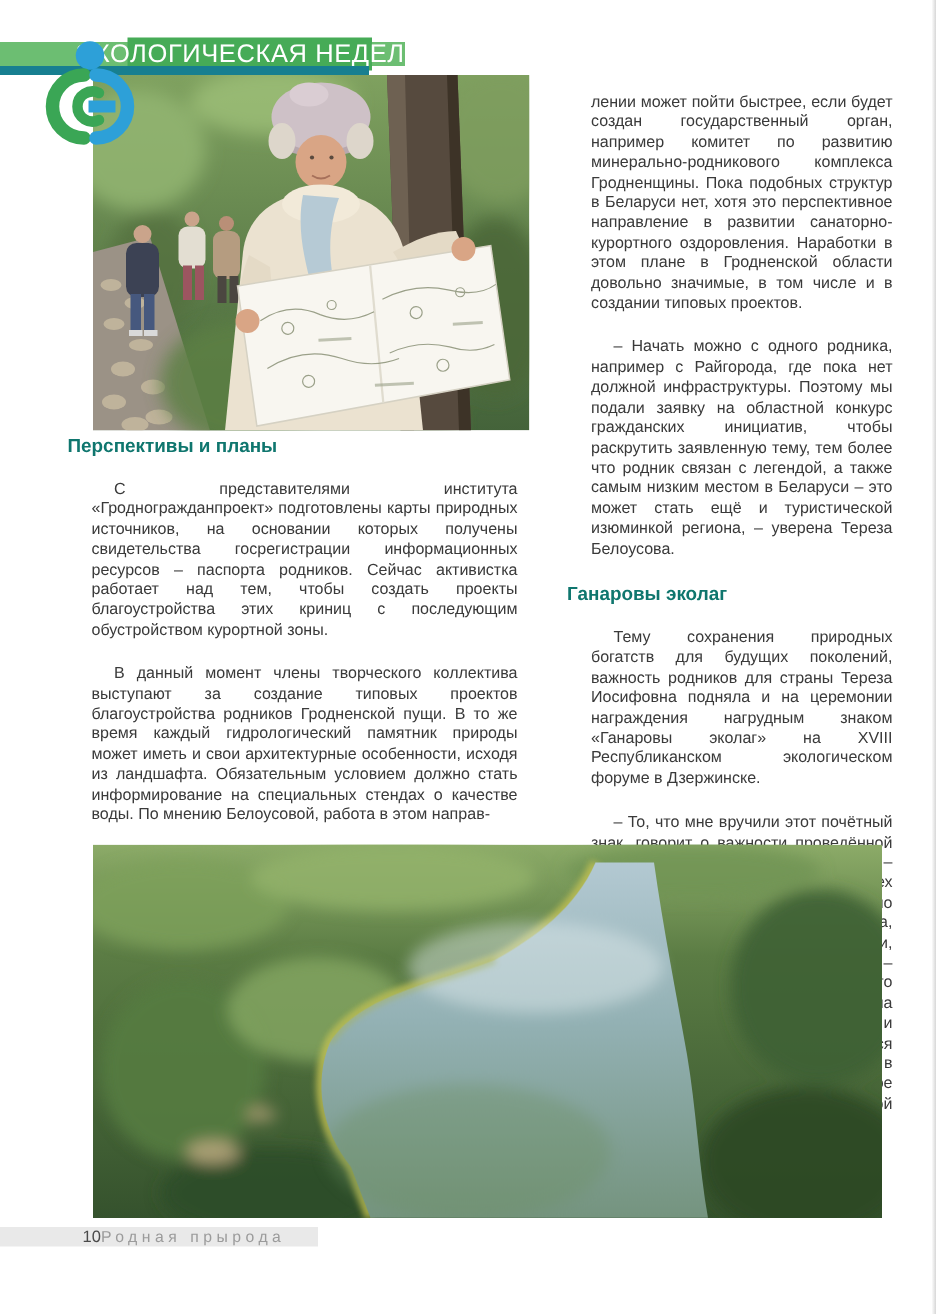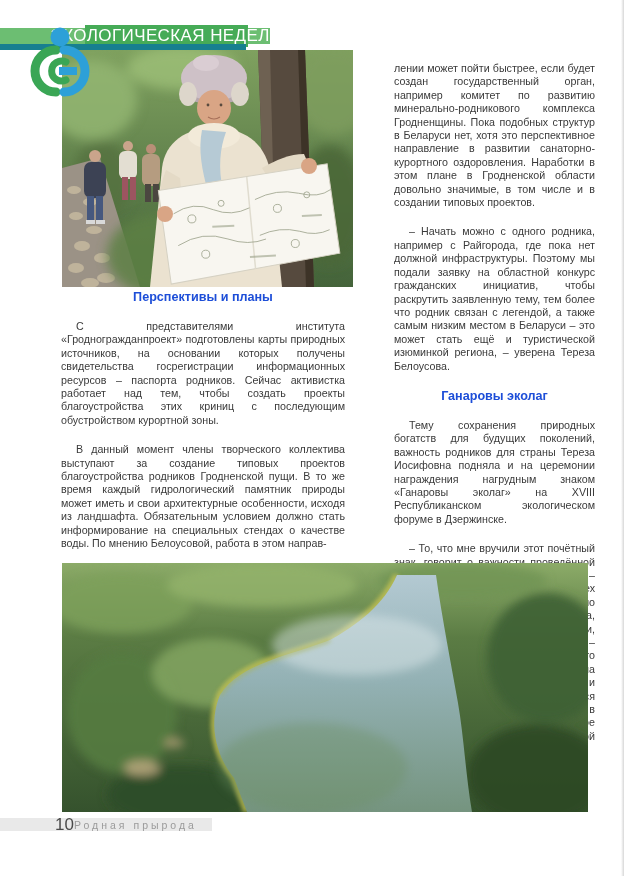--- a/index.html
+++ b/index.html
@@ -25,30 +25,30 @@
   .col{position:absolute;}
   .col-left{left:45px;top:290px;width:316px;}
   .col-right{left:378px;top:46px;width:233px;}
   .body{
     font-size:10.7px;line-height:13.4px;color:#3a3a3a;text-align:justify;margin:16px;
     hyphens:auto;-webkit-hyphens:auto;
   }
   .ind{text-indent:15px;}
   .cont{text-indent:0;}
   .head{
-    font-size:12.6px;font-weight:bold;color:#1d4ed8;text-align:center;margin:10px 0 7px 0;
+    font-size:12.6px;font-weight:bold;color:#0f766e;text-align:left;margin:10px 0 7px 0;
   }
   .col-left .head{margin-top:0;}
   .endmark{color:#3aa648;font-size:10px;margin-left:3px;}
   
   .footer-band{
     position:absolute;left:0;top:818px;width:212px;height:13px;background:#e9e9e9;
     display:flex;align-items:center;
   }
-  .pageno{margin-left:55px;font-size:17px;color:#4a4a4a;}
+  .pageno{margin-left:55px;font-size:11px;color:#4a4a4a;}
   .mag{font-size:10.5px;color:#9b9b9b;letter-spacing:3px;white-space:nowrap;}
   .page-edge{
     position:absolute;right:0;top:0;width:3px;height:876px;
     background:linear-gradient(to right,#ffffff,#d7d7d7);
   }
 </style>
 </head>
 <body>
 
 <div class="page">

